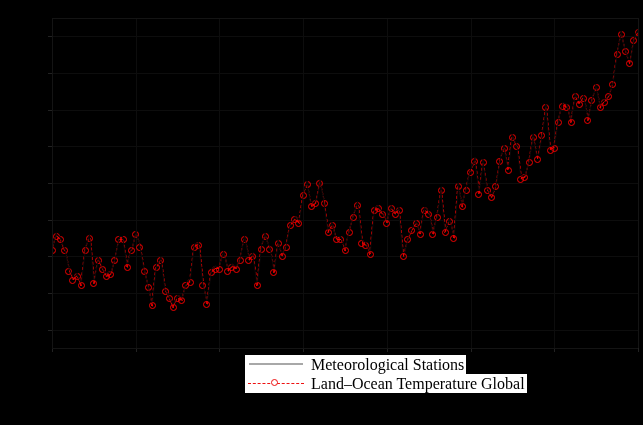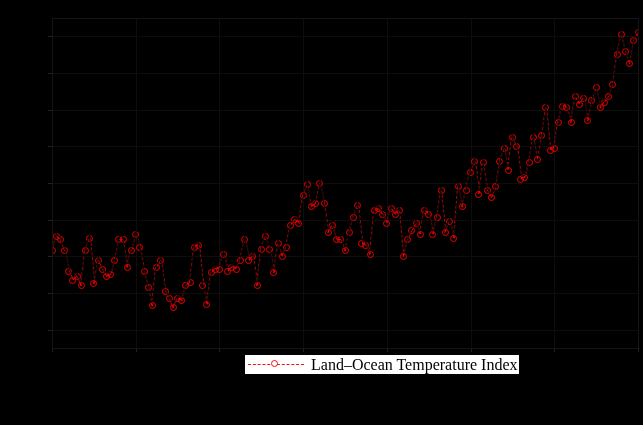--- a/index.html
+++ b/index.html
@@ -651,24 +651,30 @@
       <div class="tick-mark" style="left: 48px; top: 36.3333px; width: 4px; height: 1px;"></div>
       <div class="tick-label" style="left: 20px; top: 29.3333px;">1.0</div>
     </div>
 
   <div class="axis-title" id="x-axis-title" style="left:300px; top:404px;">Year</div>
   <div class="axis-title" id="y-axis-title" style="left:4px; top:170px; transform:rotate(-90deg); transform-origin:left top;">Temperature Anomaly (°C)</div>
 
   <div id="legend">
     <div class="legend-row">
       <span class="legend-sample">
+        <span class="solid-line"></span>
+      </span>
+      <span class="legend-label">Meteorological Stations</span>
+    </div>
+    <div class="legend-row">
+      <span class="legend-sample">
         <span class="dashed-line"></span>
         <span class="marker"></span>
       </span>
-      <span class="legend-label">Land–Ocean Temperature Index</span>
+      <span class="legend-label">Land–Ocean Temperature Global</span>
     </div>
   </div>
 
 <div class="axis-line v" style="left: 52px; top: 18px;"></div>
     <div class="axis-line v" style="left: 638px; top: 18px;"></div>
     <div class="axis-line h" style="left: 52px; top: 18px;"></div>
     <div class="axis-line h" style="left: 52px; top: 348px;"></div>
   </div>
 
 </body></html>

